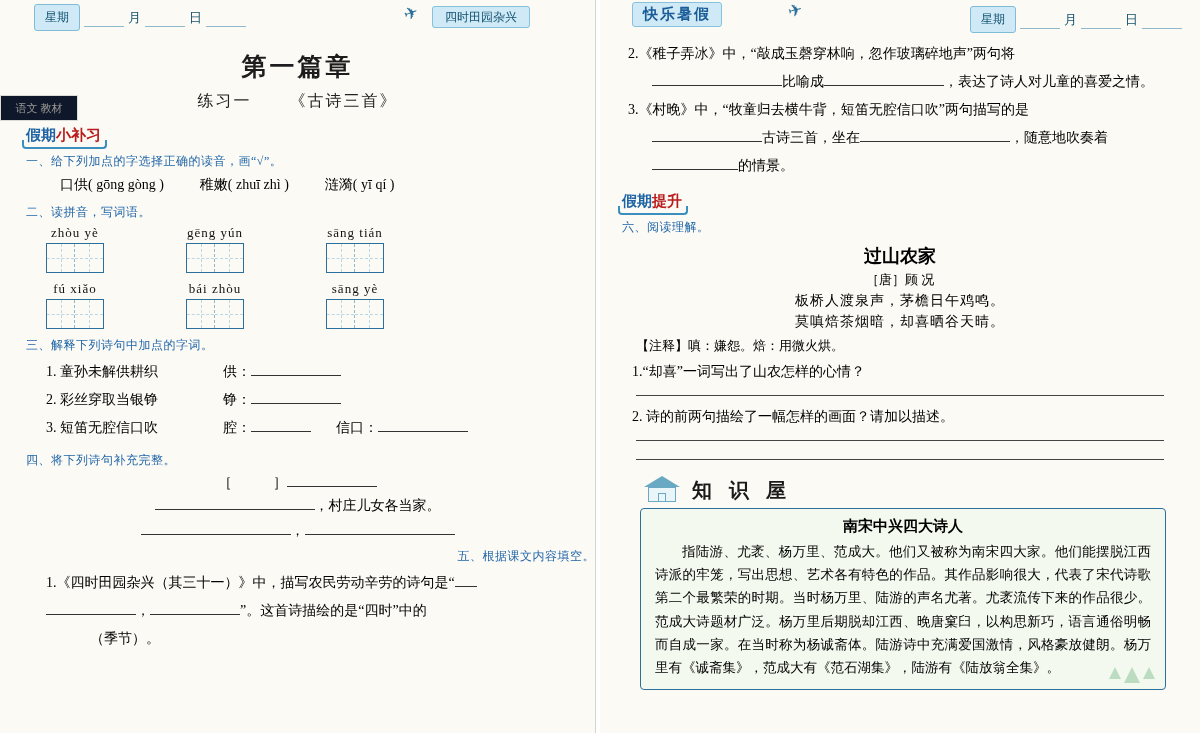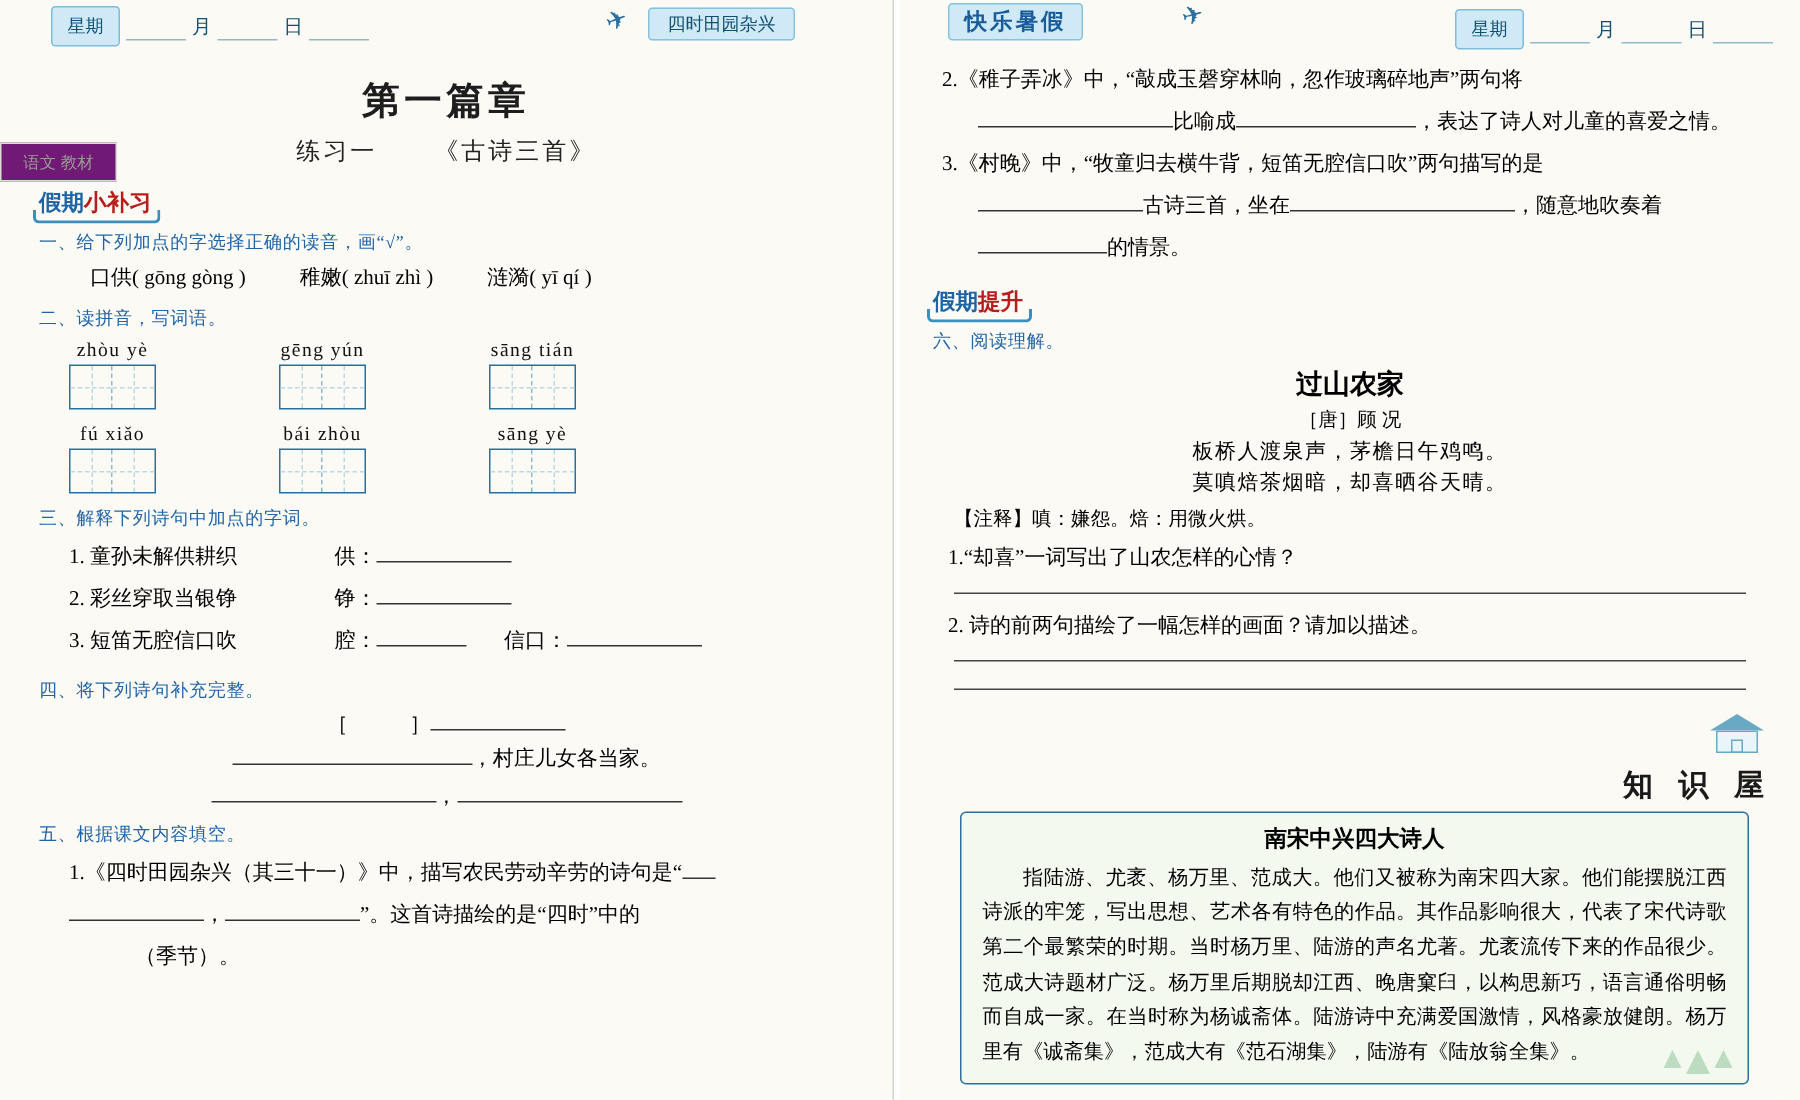--- a/index.html
+++ b/index.html
@@ -126,21 +126,21 @@
   
   .rt-num { font-size:14px; line-height:2.0; margin-left:10px; }
   .read-title { text-align:center; font-size:18px; font-weight:bold; margin:8px 0 3px; }
   .read-author { text-align:center; font-size:13px; margin:1px 0 3px; }
   .read-verse { text-align:center; font-size:14px; margin:3px 0; letter-spacing:1px; }
   .notes { font-size:13px; margin:6px 0 4px 18px; }
   .qline { font-size:14px; margin:8px 0 4px 14px; }
   .ansline { border-bottom:1px solid #444; height:1px; margin:14px 18px 0 18px; }
 
   .know-head {
-    display:flex; align-items:flex-end; gap:6px; margin:14px 0 4px 22px;flex-direction:column;
+    display:flex; align-items:flex-end; gap:6px; margin:14px 0 4px 22px;
   }
   .know-head .txt {
     font-size:20px; font-weight:bold; letter-spacing:6px; color:#1a1a1a;
   }
   .house { width:46px; height:30px; position:relative; }
   .house .roof {
     position:absolute; left:4px; top:2px; width:0; height:0;
     border-left:18px solid transparent; border-right:18px solid transparent;
     border-bottom:11px solid #6aa9c4;
   }
@@ -166,21 +166,21 @@
   .tree.sm { border-left-width:6px; border-right-width:6px; border-bottom-width:12px; }
 
   .ribbon {
     position:absolute; left:14px; top:2px;
     font-size:15px; font-weight:bold; color:#1a5c97;
     background:#cfeaf6; border:1px solid #86c2dc; border-radius:3px;
     padding:2px 10px; letter-spacing:2px;
   }
   .watermark {
     position:absolute; left:0; top:95px; width:78px; height:26px;
-    background:#701a75; border:1px solid #dcdcd6; color:#9a9a94;
+    background:#0f172a; border:1px solid #dcdcd6; color:#9a9a94;
     font-size:11px; display:flex; align-items:center; justify-content:center;
     font-family:"Liberation Sans", sans-serif;
   }
   .season { font-size:14px; margin-left:90px; }
 </style>
 </head>
 <body>
 
 <div class="page page-left">
 
@@ -307,21 +307,21 @@
     <span style="display:inline-block;width:34px;"></span>
     <span>］</span><span class="blank blank-md"></span>
   </div>
   <div style="text-align:center;font-size:14px;margin:4px 0;">
     <span class="blank" style="width:160px;"></span><span>，村庄儿女各当家。</span>
   </div>
   <div style="text-align:center;font-size:14px;margin:6px 0;">
     <span class="blank" style="width:150px;"></span>，<span class="blank" style="width:150px;"></span>
   </div>
 
-  <div class="q-head" style="">五、根据课文内容填空。</div>
+  <div class="q-head" style="text-align:right;">五、根据课文内容填空。</div>
   <div class="numline" style="margin-right:20px;">
     <span>1.《四时田园杂兴（其三十一）》中，描写农民劳动辛劳的诗句是“</span><span class="blank" style="width:22px;"></span>
   </div>
   <div class="numline">
     <span class="blank" style="width:90px;"></span>，<span class="blank" style="width:90px;"></span><span>”。这首诗描绘的是“四时”中的</span>
   </div>
   <div class="numline season">
     <span class="blank" style="width:0px;"></span><span>（季节）。</span>
   </div>
 </div>

